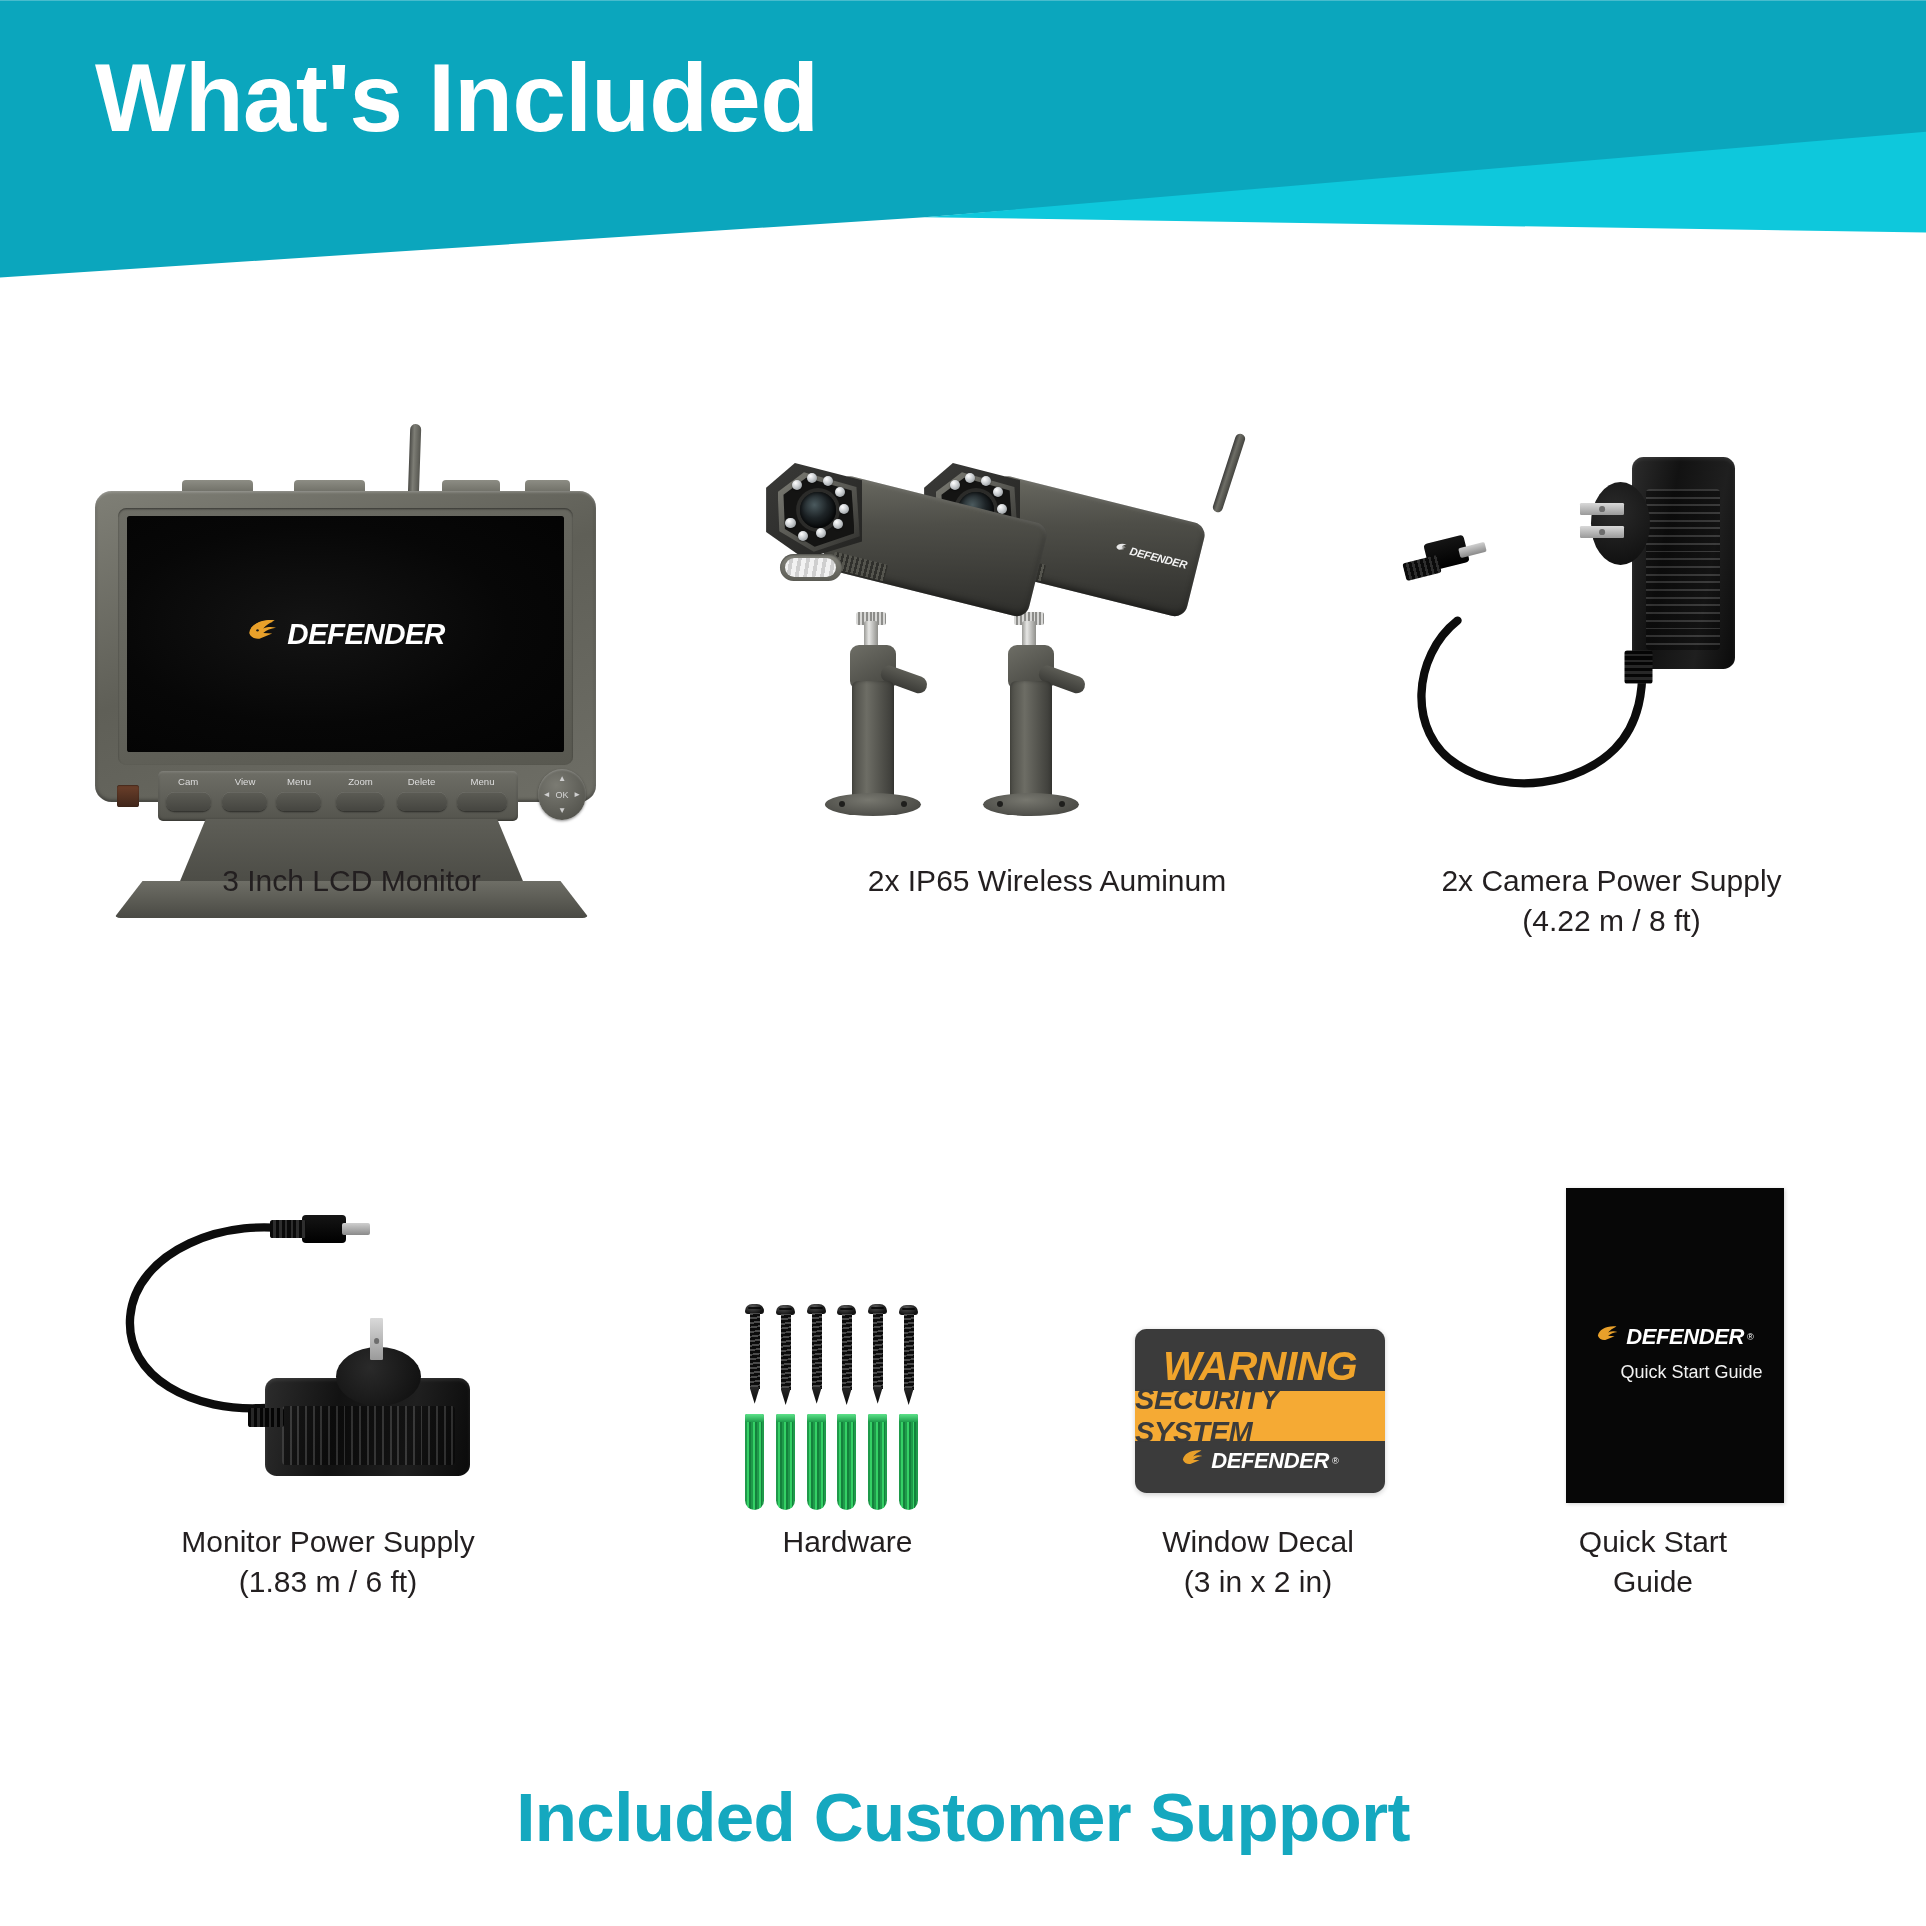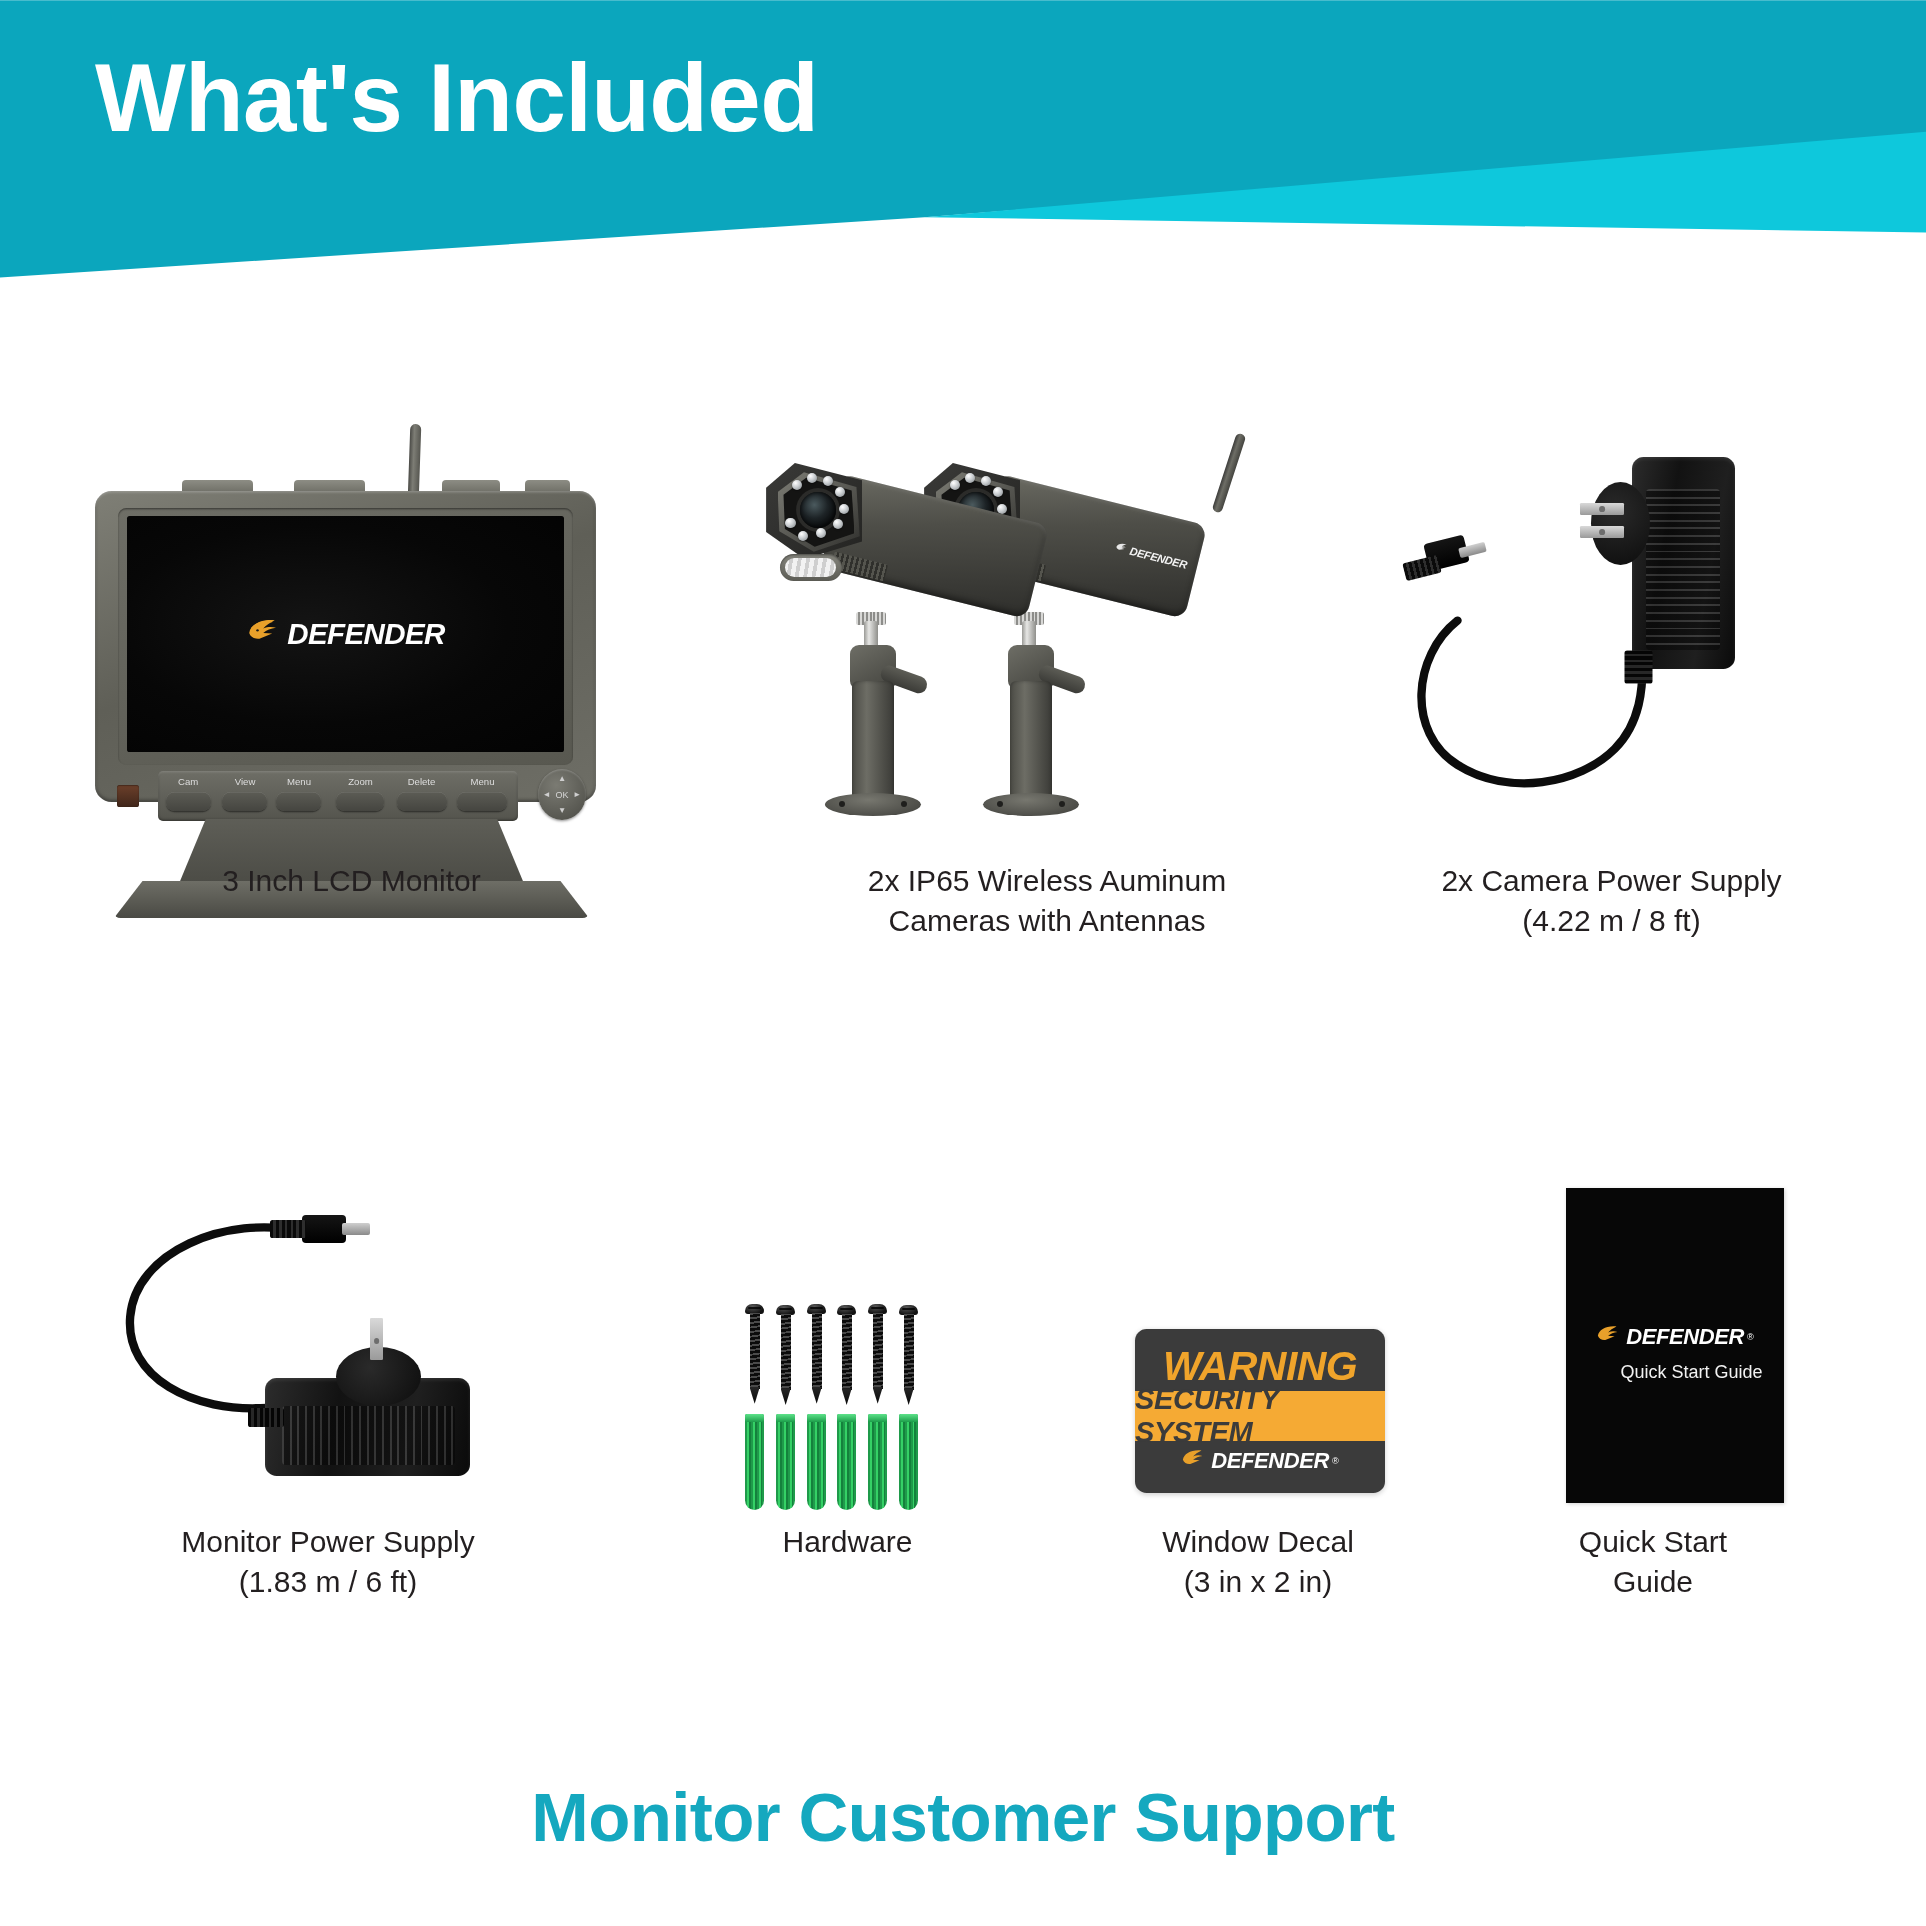--- a/index.html
+++ b/index.html
@@ -464,21 +464,20 @@
       <div class="cam-joint" style="left:89px; top:186px;"></div>
       <div class="cam-lever" style="left:119px; top:212px;"></div>
       <div class="cam-arm" style="left:91px; top:222px;"></div>
       <div class="cam-plate" style="left:64px; top:334px;"></div>
       <div class="cam-holes" style="left:78px; top:342px;"></div>
       <div class="cam-holes" style="left:140px; top:342px;"></div>
     </div>
 
     <div class="caption" style="top:437px;">
       <div>2x IP65 Wireless Auminum</div>
-      <div>Cameras with Antennas</div>
     </div>
   </div>
 
   <div class="cell" style="left:1387px; top:424px; width:449px; height:507px;">
 
     <div style="position:absolute; left:0; top:39px; width:449px; height:360px;">
 
       <svg width="449" height="360" viewBox="0 0 700 560" style="position:absolute; left:0; top:0;">
         <path d="M110 245 C40 300 30 420 110 470 C190 520 300 500 355 445 C395 405 400 350 398 300" stroke="#0c0c0c" stroke-width="13" fill="none" stroke-linecap="round"></path>
       </svg>
@@ -646,16 +645,16 @@
       </div>
       <div class="qsg-label" style="top:174px;margin-left:33px;">Quick Start Guide</div>
     </div>
 
     <div class="caption" style="top:321px;">
       <div>Quick Start</div>
       <div>Guide</div>
     </div>
   </div>
 
-  <div id="footer">Monitor Customer Support</div>
+  <div id="footer">Included Customer Support</div>
 
 </div>
 
 
 </body></html>

